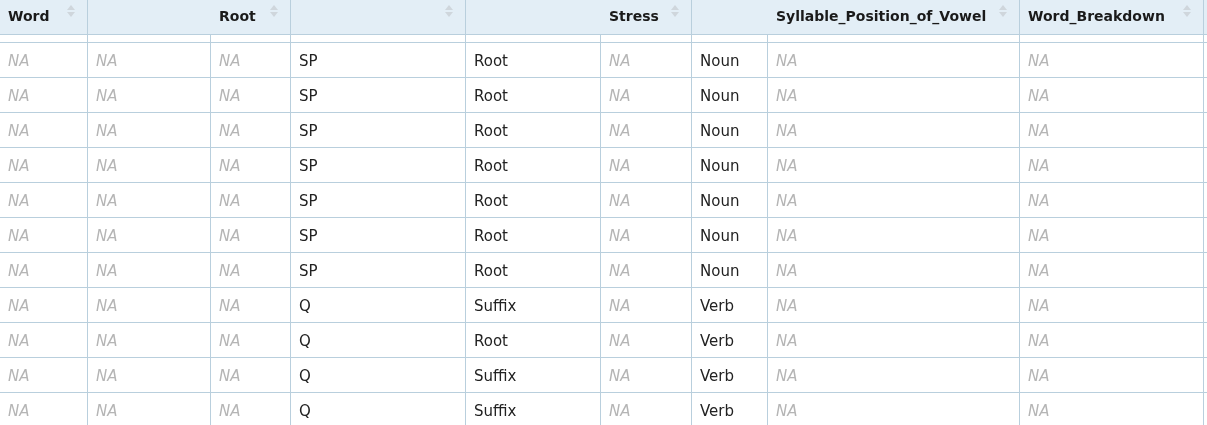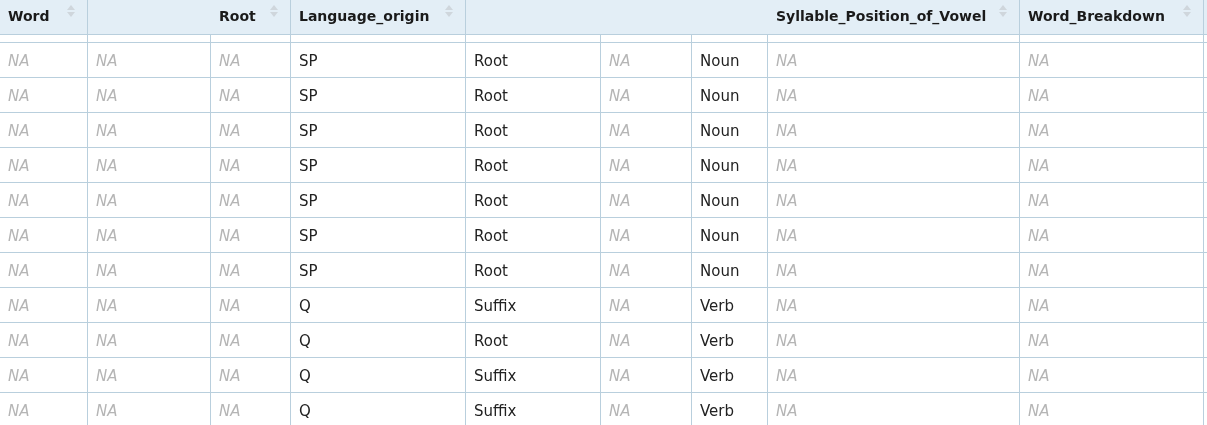--- a/index.html
+++ b/index.html
@@ -37,22 +37,28 @@
         </span>
       </div>
       <div class="hcell" style="left: 211px; width: 80px;">
         <span class="hlabel">Root</span>
         <span class="sort" style="left: 58px;">
           <span class="up"></span>
           <span class="down"></span>
         </span>
       </div>
       <div class="hcell" style="left: 291px; width: 175px;">
-        <span class="hlabel">Language_origin</span>
         <span class="sort" style="left: 153px;">
+          <span class="up"></span>
+          <span class="down"></span>
+        </span>
+      </div>
+      <div class="hcell" style="left: 601px; width: 91px;">
+        <span class="hlabel">Stress</span>
+        <span class="sort" style="left: 69px;">
           <span class="up"></span>
           <span class="down"></span>
         </span>
       </div>
       <div class="hcell" style="left: 768px; width: 252px;">
         <span class="hlabel">Syllable_Position_of_Vowel</span>
         <span class="sort" style="left: 230px;">
           <span class="up"></span>
           <span class="down"></span>
         </span>

